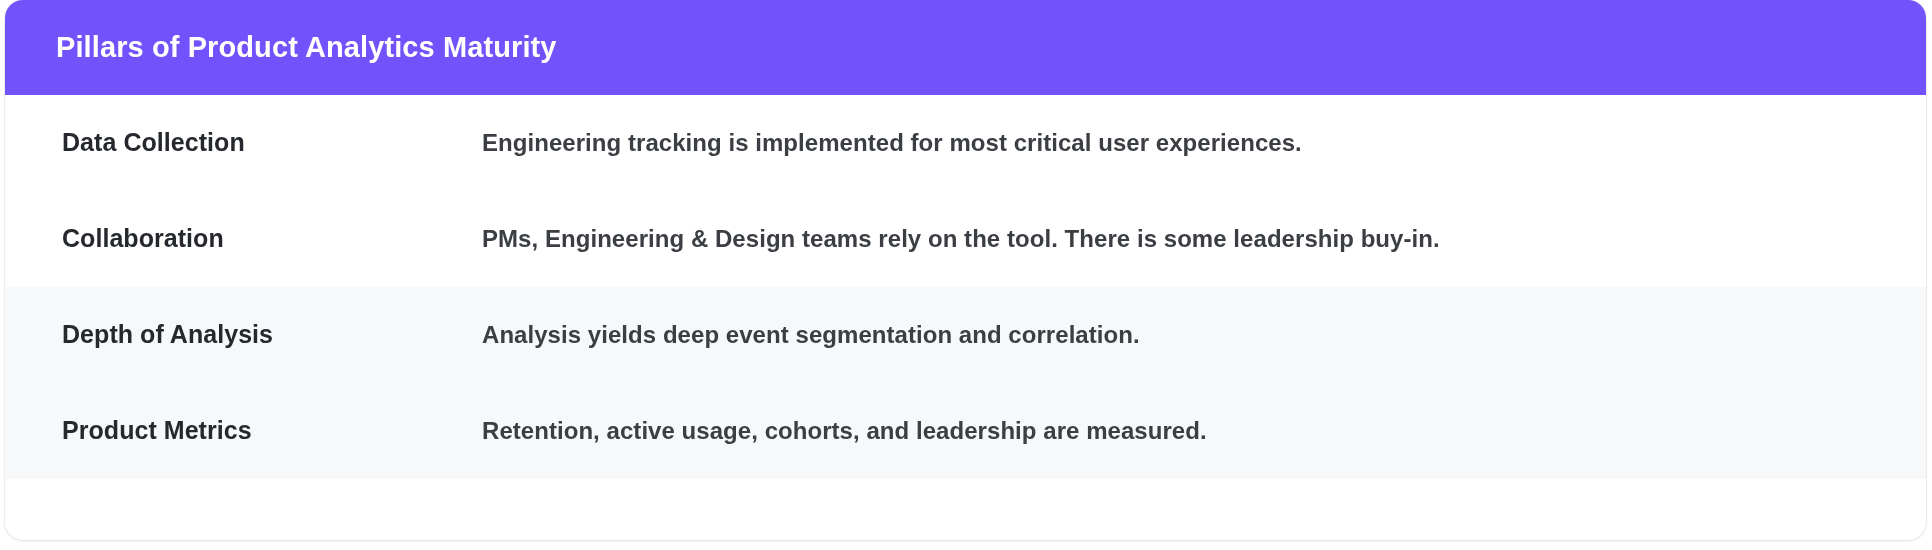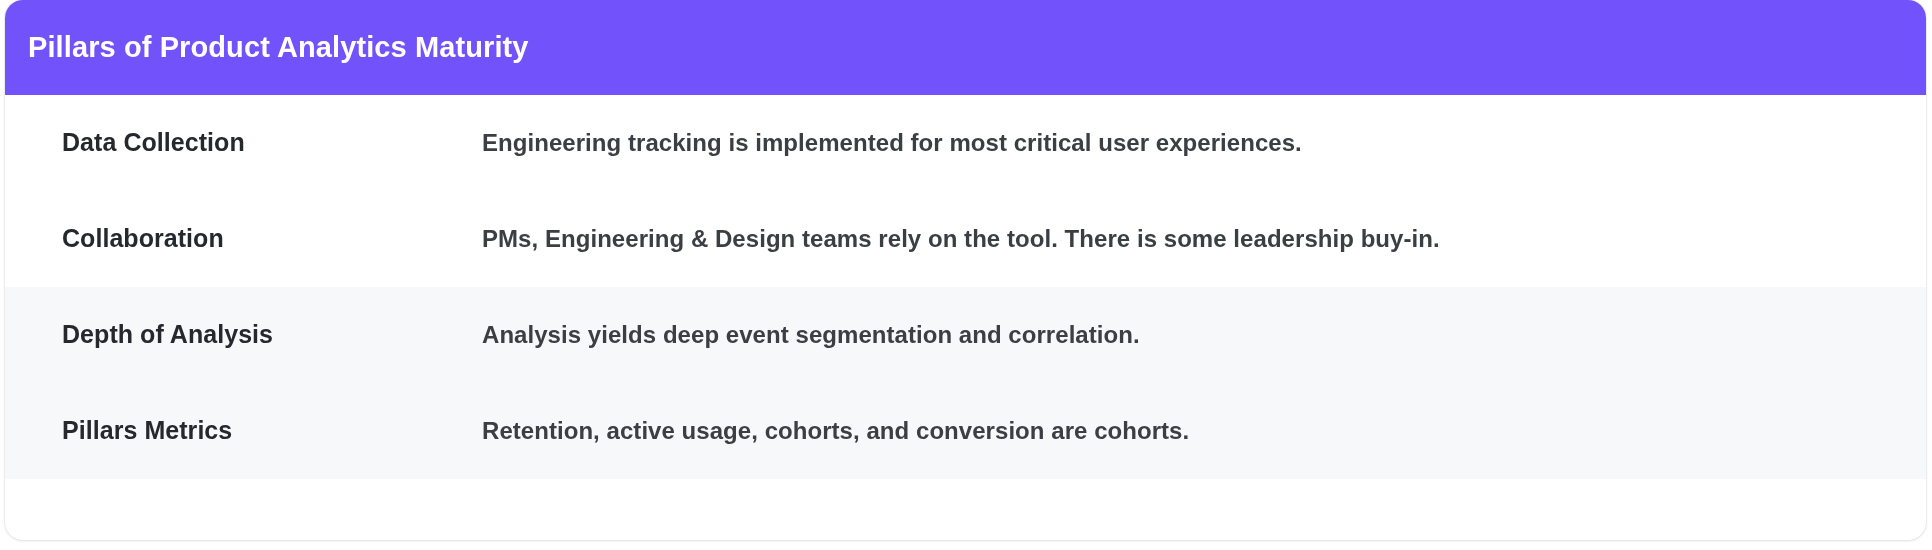--- a/index.html
+++ b/index.html
@@ -25,21 +25,21 @@
     background: #ffffff;
     overflow: hidden;
     box-shadow: 0 1px 3px rgba(16, 18, 26, 0.10), 0 0 0 1px rgba(18, 20, 28, 0.045);
   }
 
   .card-header {
     height: 95px;
     background: #7152fb;
     display: flex;
     align-items: center;
-    padding-left: 23px;
+    padding-left: 51px;
     box-sizing: border-box;
   }
 
   .card-title {
     color: #ffffff;
     font-size: 29px;
     font-weight: bold;
     letter-spacing: 0.1px;
     line-height: 1.2;
   }
@@ -102,18 +102,18 @@
       <div class="row-label">Collaboration</div>
       <div class="row-desc">PMs, Engineering &amp; Design teams rely on the tool. There is some leadership buy-in.</div>
     </div>
 
     <div class="row alt">
       <div class="row-label">Depth of Analysis</div>
       <div class="row-desc">Analysis yields deep event segmentation and correlation.</div>
     </div>
 
     <div class="row alt">
-      <div class="row-label">Pillars Metrics</div>
-      <div class="row-desc">Retention, active usage, cohorts, and conversion are cohorts.</div>
+      <div class="row-label">Product Metrics</div>
+      <div class="row-desc">Retention, active usage, cohorts, and leadership are measured.</div>
     </div>
 
   </div>
 </div>
 
 </body></html>

